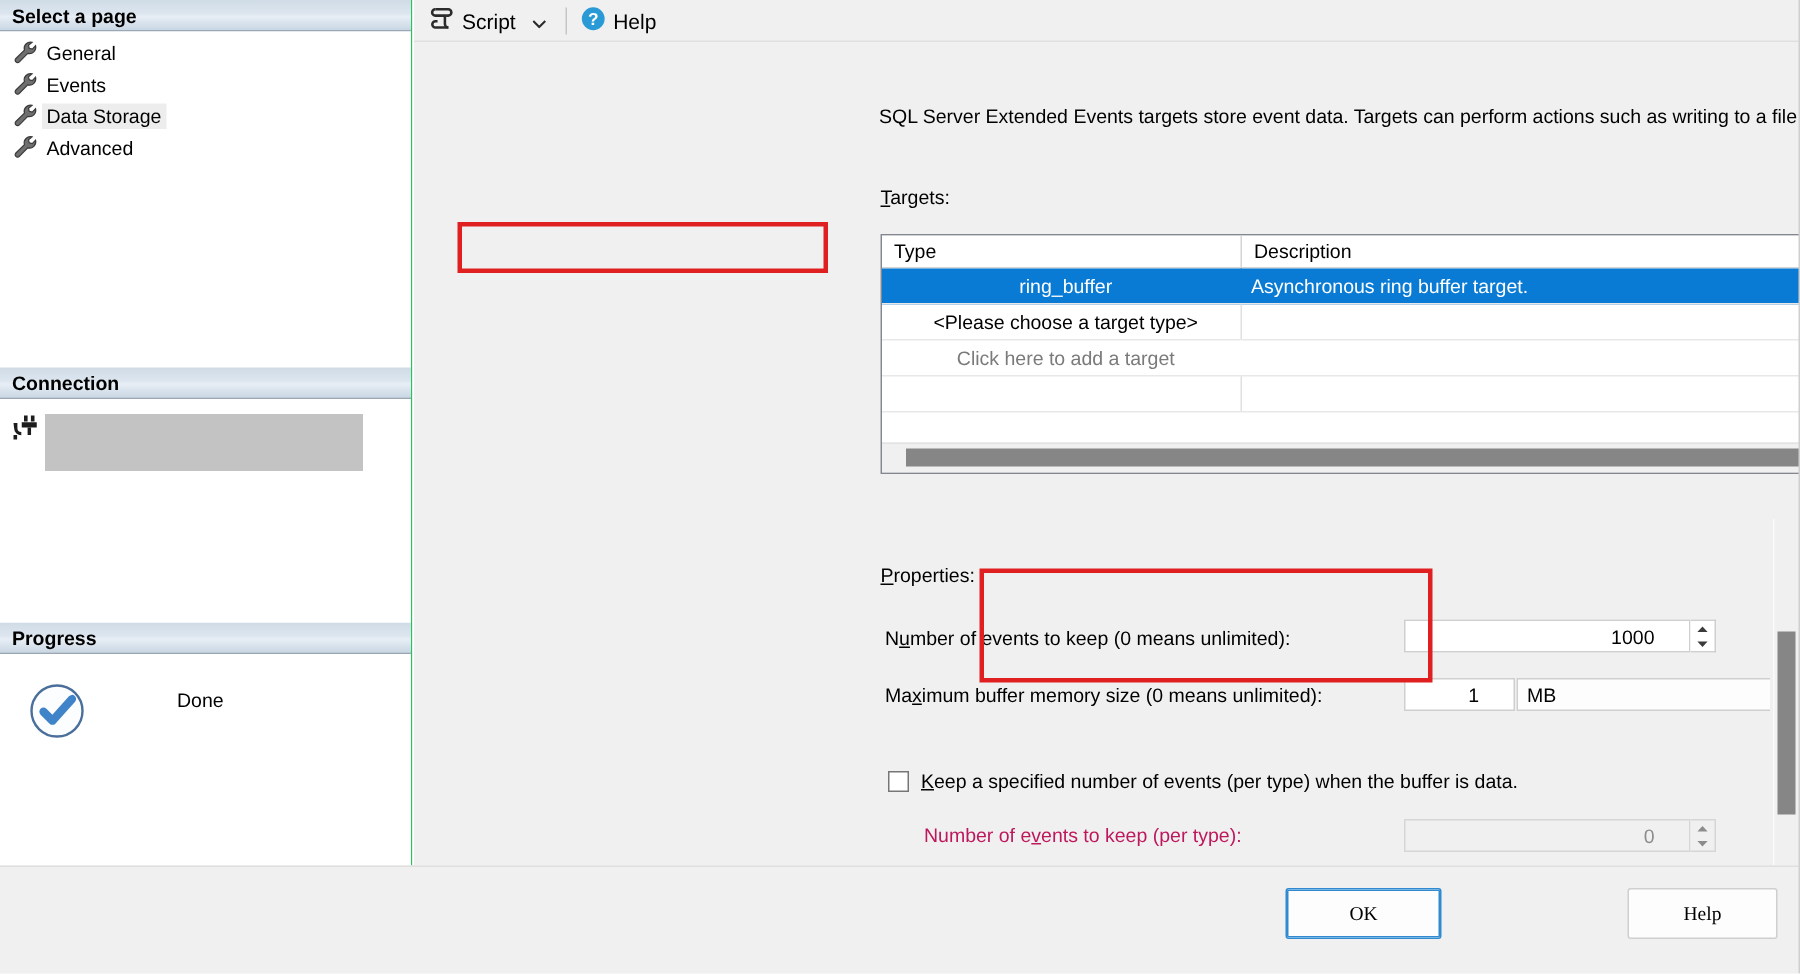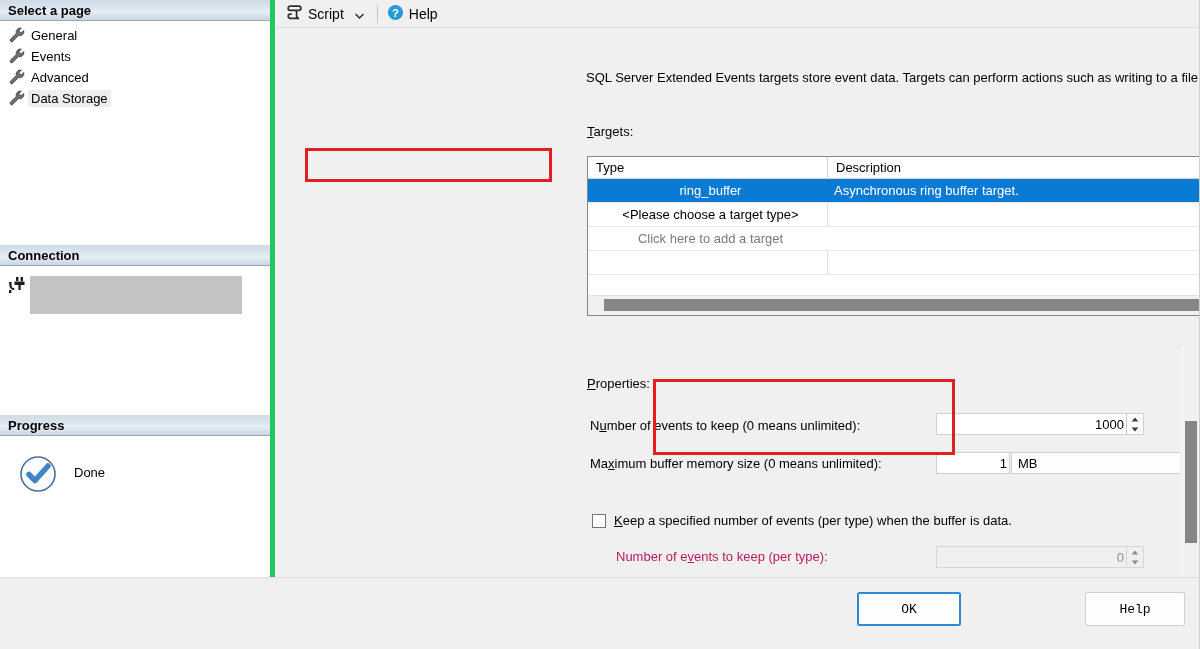--- a/index.html
+++ b/index.html
@@ -33,21 +33,21 @@
     flex: 0 0 577px;
     height: 577px;
     display: flex;
   }
 
   
   #left-panel {
     width: 275px;
     height: 577px;
     background: #ffffff;
-    border-right: 5px solid #22c55e;
+    border-right: 1px solid #22c55e;
     box-sizing: border-box;
     position: relative;
     display: flex;
     flex-direction: column;
   }
   .panel-header {
     height: 21px;
     line-height: 21px;
     padding-left: 8px;
     font-weight: bold;
@@ -94,22 +94,23 @@
     width: 212px;
     height: 38px;
     background: #c3c3c3;
     margin-top: 0px;
   }
 
   
   #progress-body { flex: 1; position: relative; }
   .progress-row {
     display: flex;
-    align-items: flex-end;
+    align-items: center;
     padding: 14px 0 0 18px;
+    gap: 44px;
   }
   .progress-icon { width: 40px; height: 40px; flex: 0 0 40px; }
   .progress-text { font-size: 13px; margin-left: 16px; margin-bottom: 14px; }
 
   
   #right-panel {
     flex: 1;
     height: 577px;
     position: relative;
     background: #f0f0f0;
@@ -244,21 +245,21 @@
     height: 12px;
     background: #868686;
   }
 
   
   .btn {
     background: #fdfdfd;
     border: 1px solid #cfcfcf;
     border-radius: 2px;
     font-size: 13px;
-    font-family: Liberation Mono, monospace;
+    font-family: Liberation Serif, serif;
     color: #000;
     text-align: center;
     box-sizing: border-box;
     cursor: default;
     padding: 0;
   }
   .btn.focus {
     border: 1px solid #2f8ad1;
     box-shadow: 0 0 0 1px #2f8ad1 inset;
   }
@@ -275,21 +276,21 @@
 
   .textfield {
     position: absolute;
     background: #ffffff;
     border: 1px solid #cfcfcf;
     box-sizing: border-box;
     font-size: 13px;
     font-family: "Liberation Sans", sans-serif;
     text-align: right;
     color: #000;
-    padding-right: 2px;
+    padding-right: 23px;
     line-height: 20px;
   }
   .spin {
     position: absolute;
     width: 17px;
     background: #ffffff;
     border: 1px solid #cfcfcf;
     border-left: none;
     box-sizing: border-box;
     display: flex;
@@ -417,36 +418,36 @@
 
         <div class="page-item">
           <span class="wrench-icon">
             <svg width="20" height="18" viewBox="0 0 20 18">
               <path d="M13.4 2.2a4.2 4.2 0 0 0-5.1 5.2L2.6 13a1.6 1.6 0 0 0 2.3 2.3l5.6-5.7a4.2 4.2 0 0 0 5.2-5.1l-2.2 2.2-2-.5-.5-2z" fill="#6f6f6f" stroke="#3a3a3a" stroke-width="0.8"></path>
             </svg>
           </span>
           <span class="label">Events</span>
         </div>
 
+        <div class="page-item selected">
+          <span class="wrench-icon">
+            <svg width="20" height="18" viewBox="0 0 20 18">
+              <path d="M13.4 2.2a4.2 4.2 0 0 0-5.1 5.2L2.6 13a1.6 1.6 0 0 0 2.3 2.3l5.6-5.7a4.2 4.2 0 0 0 5.2-5.1l-2.2 2.2-2-.5-.5-2z" fill="#6f6f6f" stroke="#3a3a3a" stroke-width="0.8"></path>
+            </svg>
+          </span>
+          <span class="label">Data Storage</span>
+        </div>
+
         <div class="page-item">
           <span class="wrench-icon">
             <svg width="20" height="18" viewBox="0 0 20 18">
               <path d="M13.4 2.2a4.2 4.2 0 0 0-5.1 5.2L2.6 13a1.6 1.6 0 0 0 2.3 2.3l5.6-5.7a4.2 4.2 0 0 0 5.2-5.1l-2.2 2.2-2-.5-.5-2z" fill="#6f6f6f" stroke="#3a3a3a" stroke-width="0.8"></path>
             </svg>
           </span>
           <span class="label">Advanced</span>
-        </div>
-
-        <div class="page-item selected">
-          <span class="wrench-icon">
-            <svg width="20" height="18" viewBox="0 0 20 18">
-              <path d="M13.4 2.2a4.2 4.2 0 0 0-5.1 5.2L2.6 13a1.6 1.6 0 0 0 2.3 2.3l5.6-5.7a4.2 4.2 0 0 0 5.2-5.1l-2.2 2.2-2-.5-.5-2z" fill="#6f6f6f" stroke="#3a3a3a" stroke-width="0.8"></path>
-            </svg>
-          </span>
-          <span class="label">Data Storage</span>
         </div>
       </div>
 
       <div style="flex:1"></div>
 
       <div class="panel-header">Connection</div>
       <div id="connection-body" class="panel-body">
         <div class="conn-row">
           <span class="conn-icon">
             <svg width="22" height="26" viewBox="0 0 22 26">

